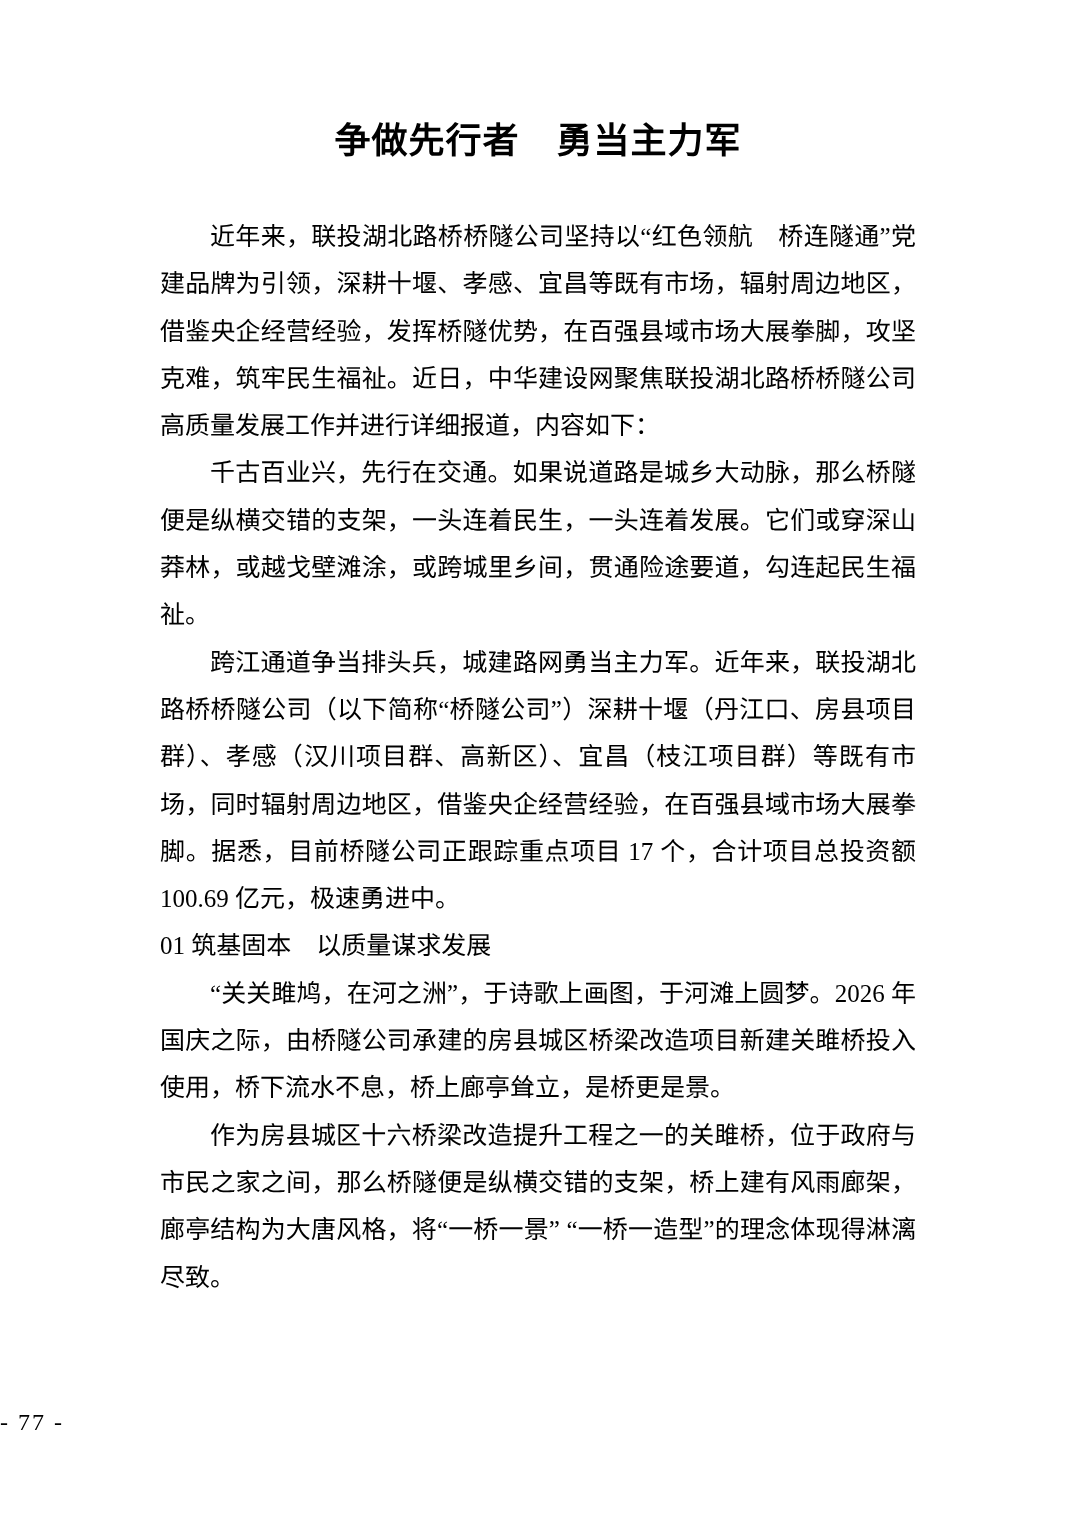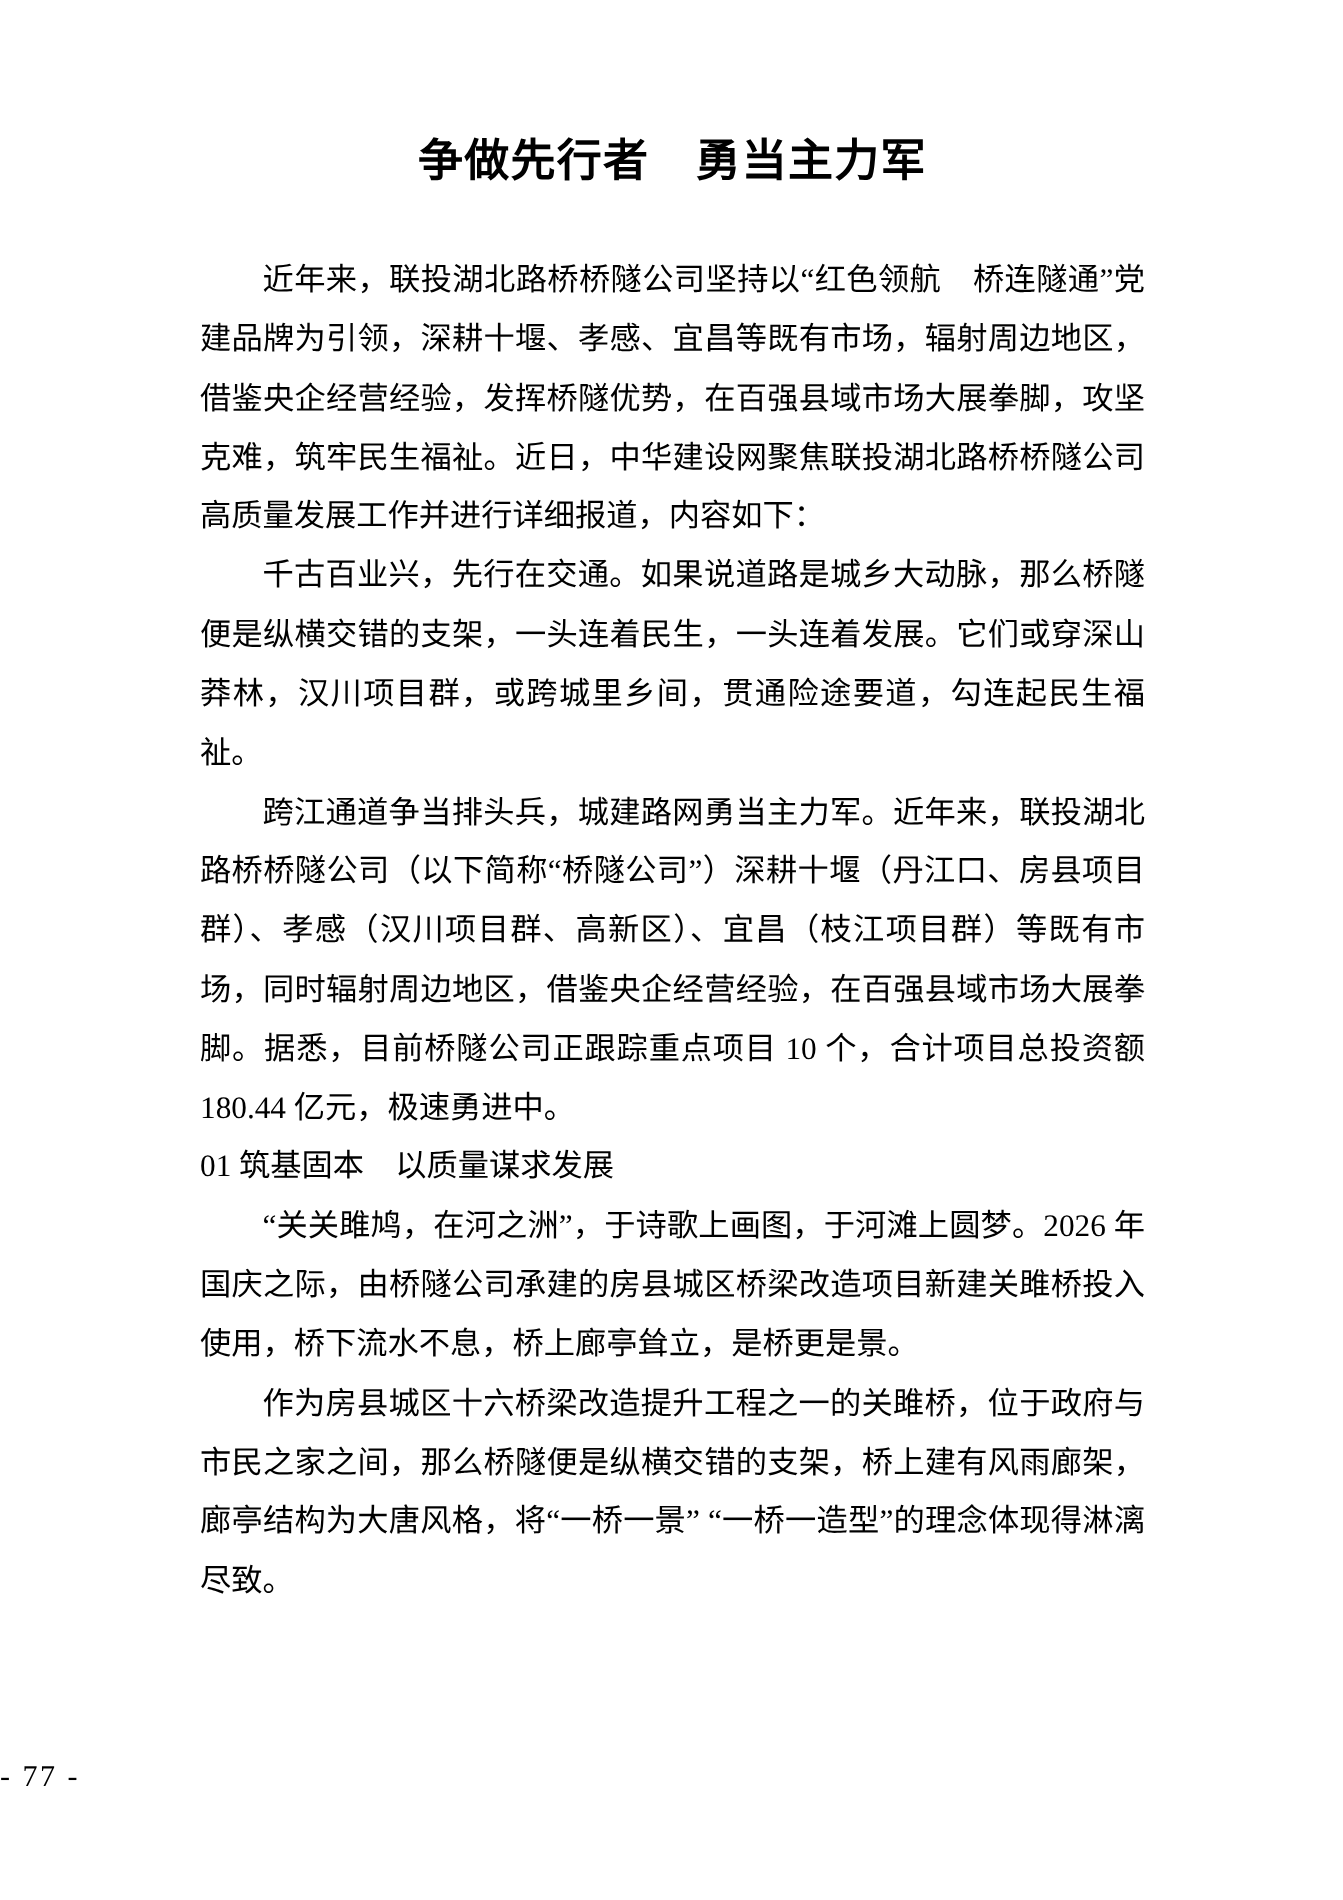--- a/index.html
+++ b/index.html
@@ -12,21 +12,21 @@
     width: 1074px;
     height: 1520px;
     background: #ffffff;
     color: #000000;
     font-family: "Liberation Serif", "DejaVu Serif", serif;
     overflow: hidden;
   }
   .content {
     position: absolute;
     left: 160px;
-    top: 0;
+    top: 12px;
     width: 756px;
   }
   .doc-title {
     margin-top: 102px;
     text-align: center;
     font-weight: 700;
     font-size: 36px;
     line-height: 55px;
     letter-spacing: 1px;
   }
@@ -62,22 +62,22 @@
 
 <div class="page">
   <div class="content">
 
     <div class="doc-title">
       <div>争做先行者　勇当主力军</div>
     </div>
 
     <div class="doc-body">
       <p>近年来，联投湖北路桥桥隧公司坚持以“红色领航　桥连隧通”党建品牌为引领，深耕十堰、孝感、宜昌等既有市场，辐射周边地区，借鉴央企经营经验，发挥桥隧优势，在百强县域市场大展拳脚，攻坚克难，筑牢民生福祉。近日，中华建设网聚焦联投湖北路桥桥隧公司高质量发展工作并进行详细报道，内容如下：</p>
-      <p>千古百业兴，先行在交通。如果说道路是城乡大动脉，那么桥隧便是纵横交错的支架，一头连着民生，一头连着发展。它们或穿深山莽林，汉川项目群，或跨城里乡间，贯通险途要道，勾连起民生福祉。</p>
-      <p>跨江通道争当排头兵，城建路网勇当主力军。近年来，联投湖北路桥桥隧公司（以下简称“桥隧公司”）深耕十堰（丹江口、房县项目群）、孝感（汉川项目群、高新区）、宜昌（枝江项目群）等既有市场，同时辐射周边地区，借鉴央企经营经验，在百强县域市场大展拳脚。据悉，目前桥隧公司正跟踪重点项目 10 个，合计项目总投资额 180.44 亿元，极速勇进中。</p>
+      <p>千古百业兴，先行在交通。如果说道路是城乡大动脉，那么桥隧便是纵横交错的支架，一头连着民生，一头连着发展。它们或穿深山莽林，或越戈壁滩涂，或跨城里乡间，贯通险途要道，勾连起民生福祉。</p>
+      <p>跨江通道争当排头兵，城建路网勇当主力军。近年来，联投湖北路桥桥隧公司（以下简称“桥隧公司”）深耕十堰（丹江口、房县项目群）、孝感（汉川项目群、高新区）、宜昌（枝江项目群）等既有市场，同时辐射周边地区，借鉴央企经营经验，在百强县域市场大展拳脚。据悉，目前桥隧公司正跟踪重点项目 17 个，合计项目总投资额 100.69 亿元，极速勇进中。</p>
 
       <p class="section-heading">01 筑基固本　以质量谋求发展</p>
 
       <p>“关关雎鸠，在河之洲”，于诗歌上画图，于河滩上圆梦。2026 年国庆之际，由桥隧公司承建的房县城区桥梁改造项目新建关雎桥投入使用，桥下流水不息，桥上廊亭耸立，是桥更是景。</p>
       <p>作为房县城区十六桥梁改造提升工程之一的关雎桥，位于政府与市民之家之间，那么桥隧便是纵横交错的支架，桥上建有风雨廊架，廊亭结构为大唐风格，将“一桥一景” “一桥一造型”的理念体现得淋漓尽致。</p>
     </div>
   </div>
 
   <div class="page-footer">- 77 -</div>
 </div>

